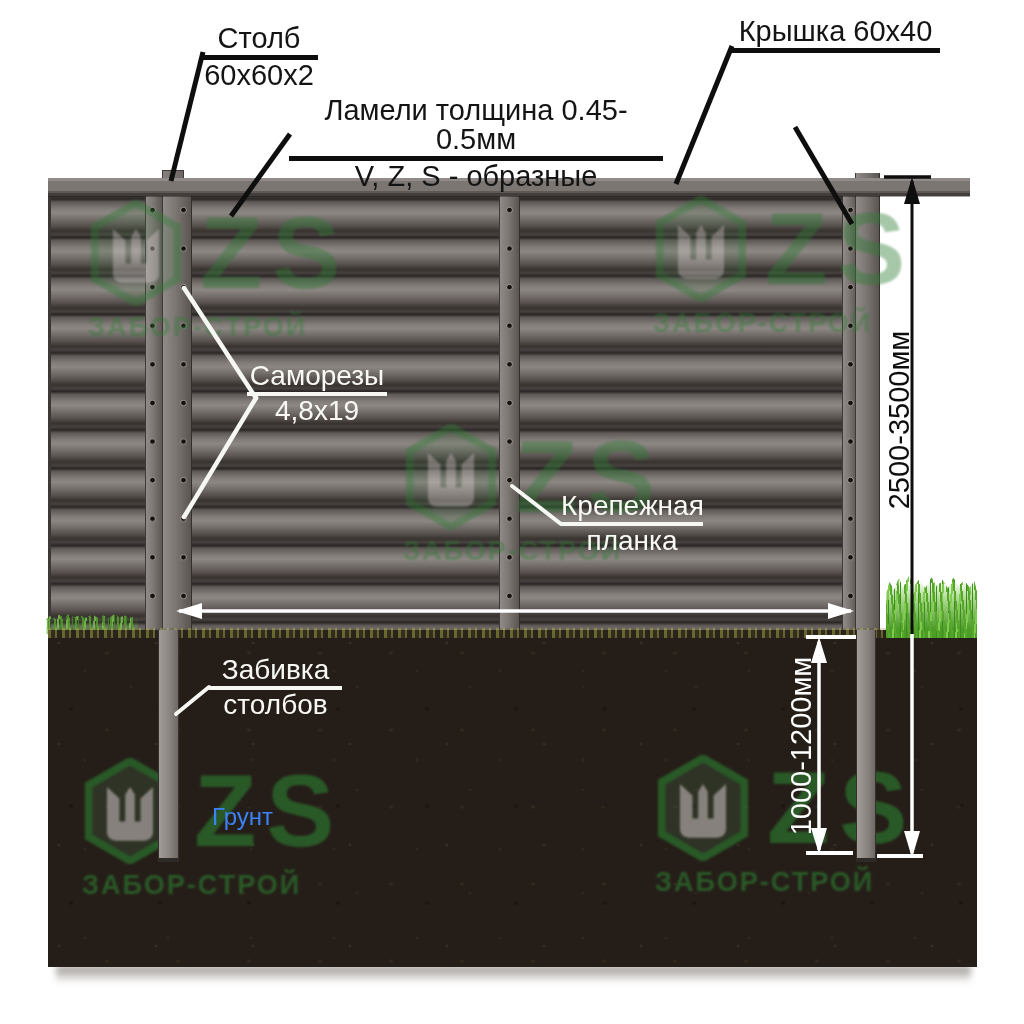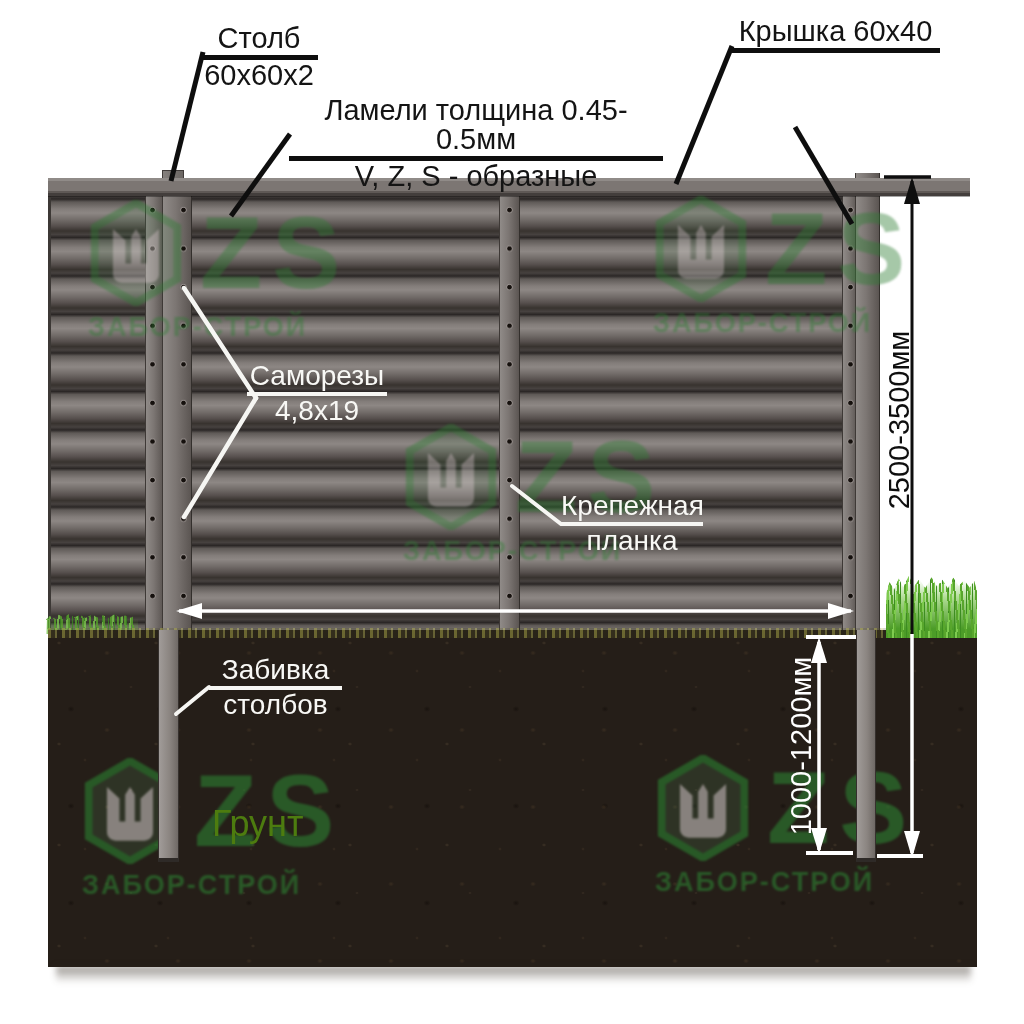--- a/index.html
+++ b/index.html
@@ -212,18 +212,18 @@
     <div class="rule"></div>
     <div>планка</div>
   </div>
 
   <div class="callout white" style="left:209px;top:656px;width:133px;">
     <div>Забивка</div>
     <div class="rule"></div>
     <div>столбов</div>
   </div>
 
-  <div class="lbl" style="left:212px;top:803px;font-size:36px;color:#4d7c0f;">Грунт</div>
+  <div class="lbl" style="left:212px;top:803px;font-size:24px;color:#3b82f6;">Грунт</div>
 
   <div class="lbl rot" style="left:798px;top:405px;width:200px;height:30px;font-size:29px;color:#0e0e0e;">2500-3500мм</div>
   <div class="lbl rot" style="left:700px;top:731px;width:200px;height:30px;font-size:29px;color:#ffffff;">1000-1200мм</div>
 
 </div>
 
 </body></html>

